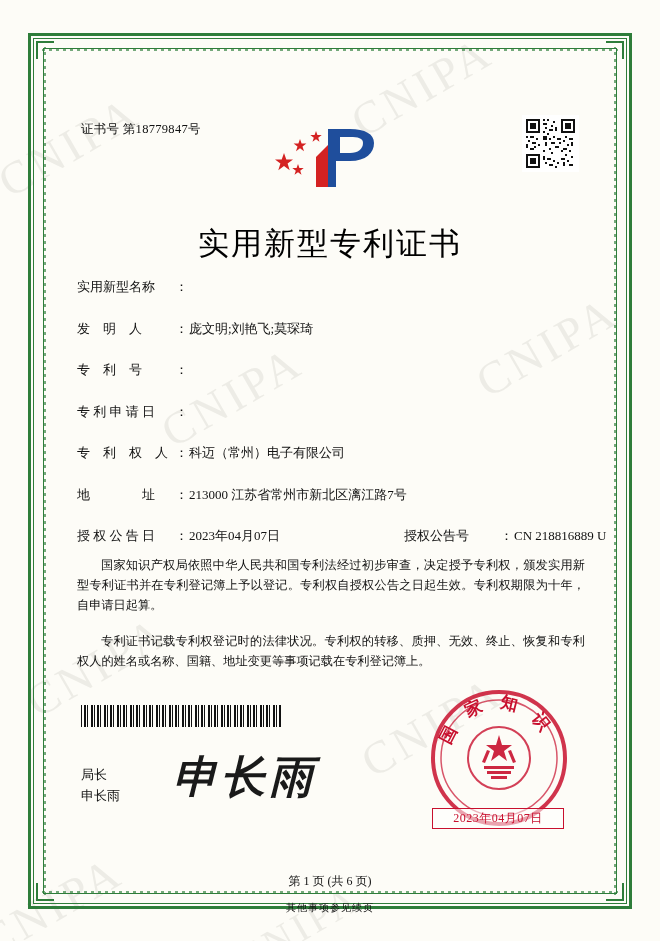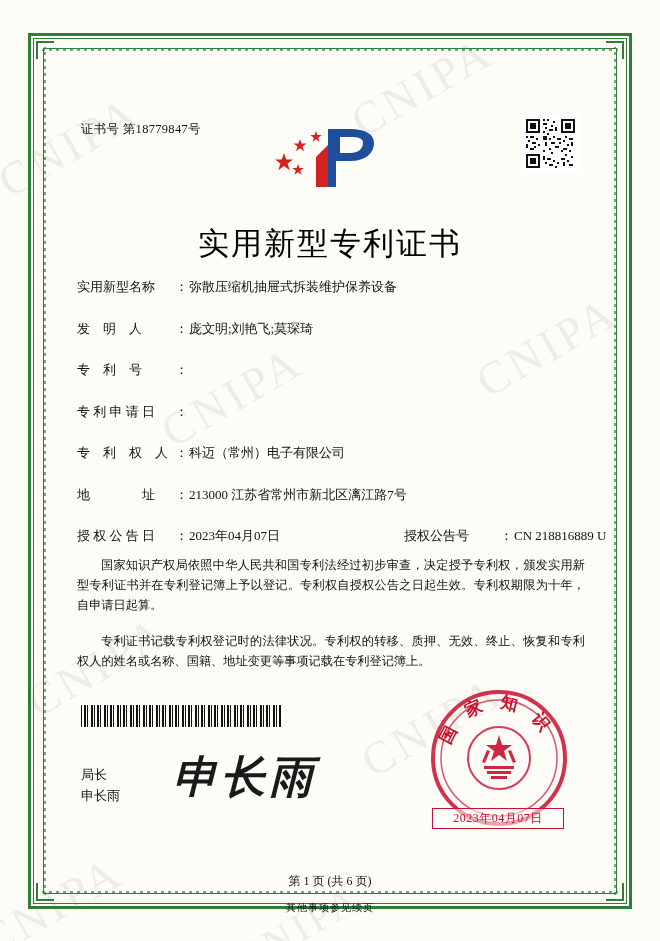--- a/index.html
+++ b/index.html
@@ -377,21 +377,20 @@
 
     <div class="main-title">实用新型专利证书</div>
 
     <div class="fields">
 
       <div class="frow">
         <div class="flabel">
           <span>实用新型名称</span>
           <span class="fcolon">：</span>
         </div>
-        <div class="fvalue">弥散压缩机抽屉式拆装维护保养设备</div>
       </div>
 
       <div class="frow">
         <div class="flabel">
           <span>发　明　人</span>
           <span class="fcolon">：</span>
         </div>
         <div class="fvalue">庞文明;刘艳飞;莫琛琦</div>
       </div>
 

